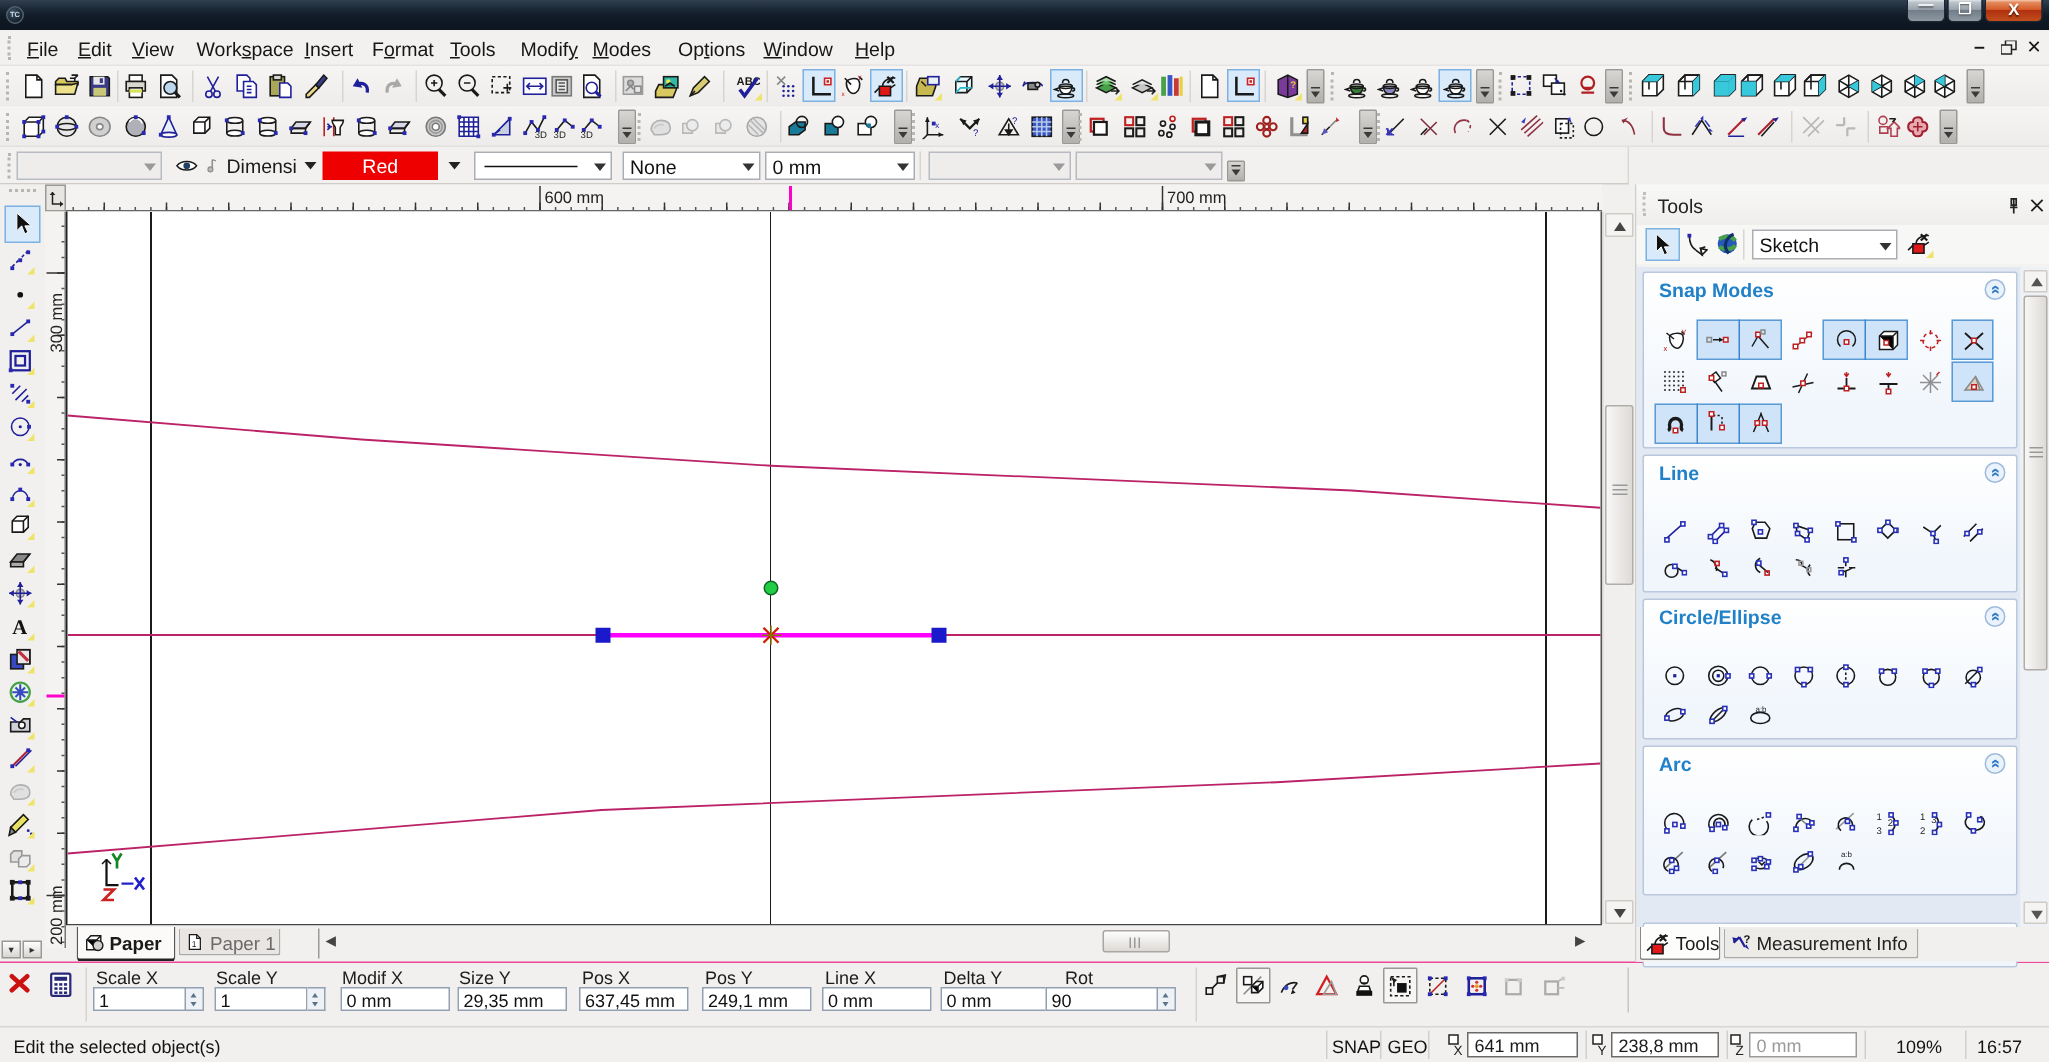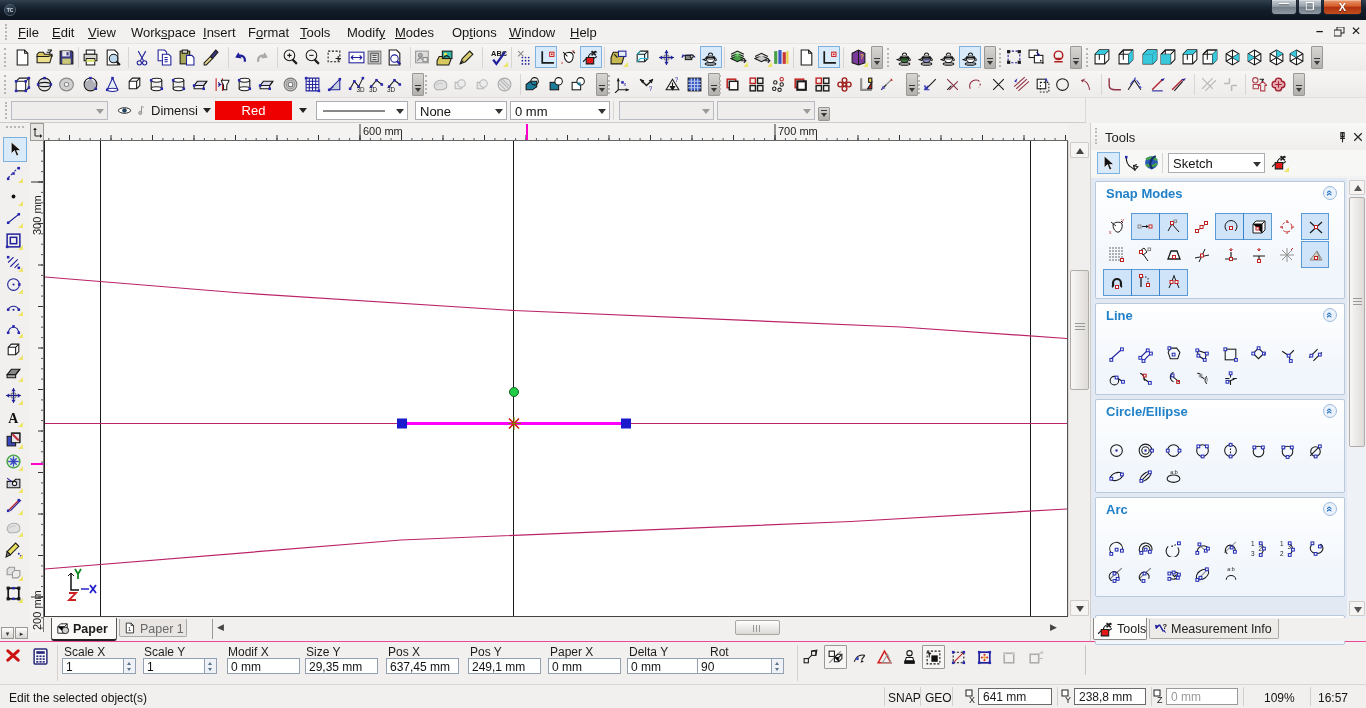--- a/index.html
+++ b/index.html
@@ -2026,21 +2026,21 @@
       <span>29,35 mm</span>
     </div>
     <span class="ilab" style="left:388px">Pos X</span>
     <div class="ifield" style="left:386px;width:73px">
       <span>637,45 mm</span>
     </div>
     <span class="ilab" style="left:470px">Pos Y</span>
     <div class="ifield" style="left:468px;width:73px">
       <span>249,1 mm</span>
     </div>
-    <span class="ilab" style="left:550px">Paper X</span>
+    <span class="ilab" style="left:550px">Line X</span>
     <div class="ifield" style="left:548px;width:73px">
       <span>0 mm</span>
     </div>
     <span class="ilab" style="left:629px">Delta Y</span>
     <div class="ifield" style="left:627px;width:73px">
       <span>0 mm</span>
     </div>
     <span class="ilab" style="left:710px">Rot</span>
     <div class="ifield" style="left:697px;width:75px">
       <span>90</span>

